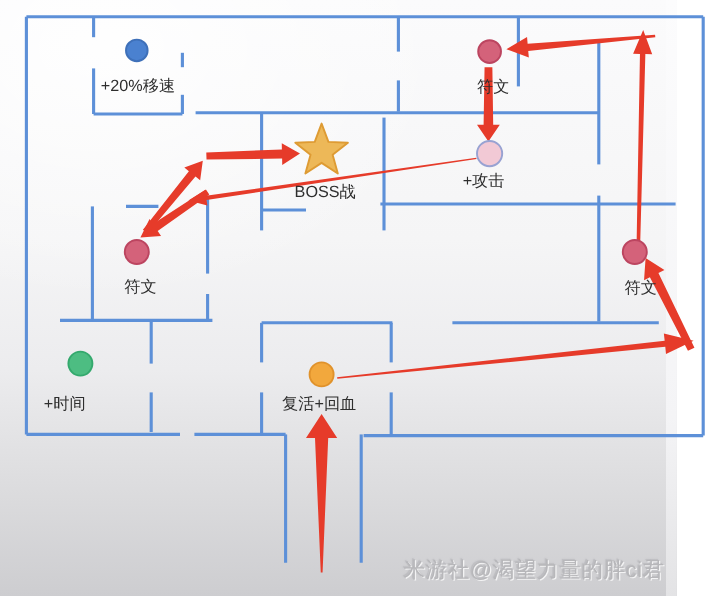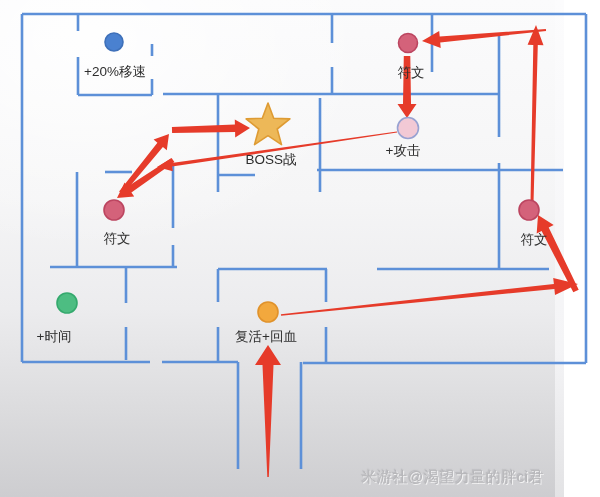--- a/index.html
+++ b/index.html
@@ -20,22 +20,22 @@
   .right-strip{
     position:absolute;top:0;right:0;width:9px;height:100%;
     background:linear-gradient(180deg,#fcfcfd 0%,#f4f4f6 70%,#e3e3e5 100%);
   }
   svg.maze{position:absolute;left:0;top:0;}
   svg.maze text{
     font-family:"Liberation Sans","DejaVu Sans",sans-serif;
     font-weight:400;
   }
   .watermark{
-    position:absolute;right:20px;bottom:10px;
-    font-size:15px;letter-spacing:.5px;
+    position:absolute;right:10px;bottom:10px;
+    font-size:18px;letter-spacing:.5px;
     color:#b7b7ba;
     text-shadow:1px 1px 0 rgba(255,255,255,.75), -1px -1px 1px rgba(140,140,145,.35);
     user-select:none;white-space:nowrap;
   }
 </style>
 </head>
 <body>
 
 <div class="stage">
   <div class="right-strip"></div>

